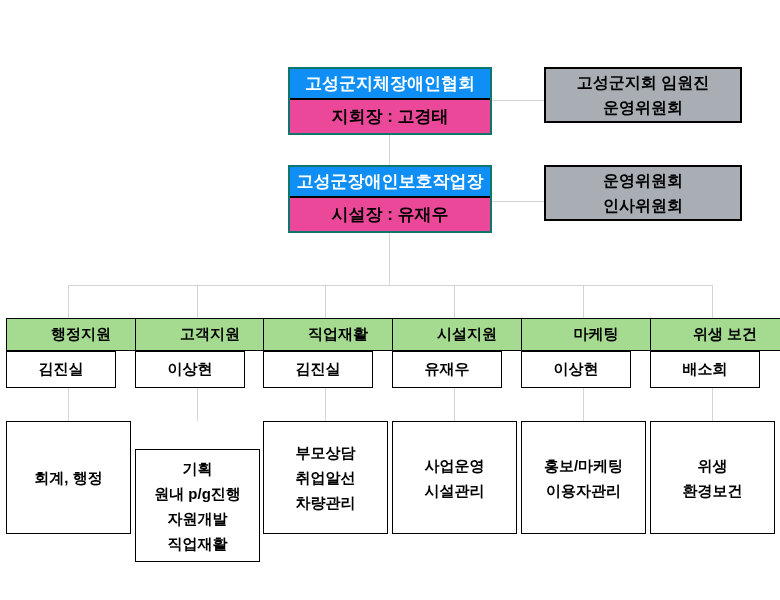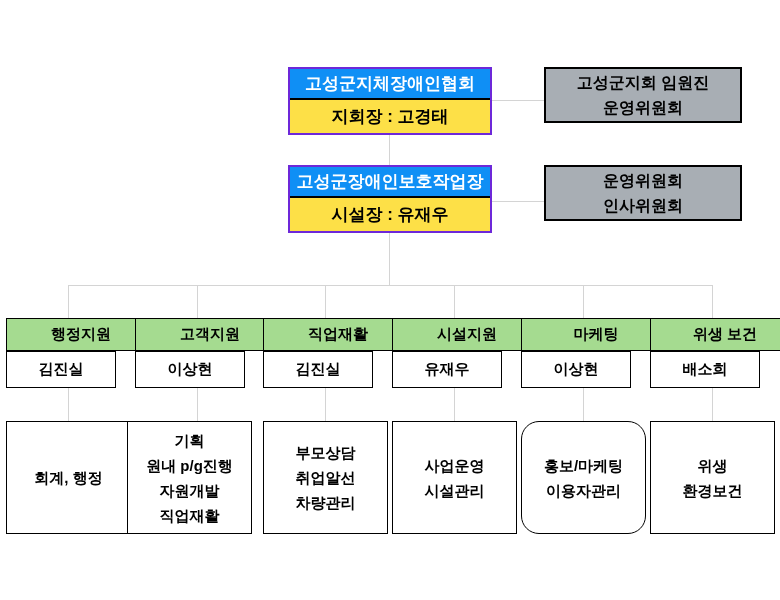--- a/index.html
+++ b/index.html
@@ -21,23 +21,23 @@
     background: var(--connector, #d4d4d4);
   }
   .conn.h { height: 1px; }
   .conn.v { width: 1px; }
 
   
   .top-box {
     position: absolute;
     width: 204px;
     height: 68px;
-    border: 2px solid #6d28d9;
-    box-sizing: border-box;
-    background: #fde047;
+    border: 2px solid #0f766e;
+    box-sizing: border-box;
+    background: #ec4899;
   }
   .top-box-header {
     height: 31px;
     box-sizing: border-box;
     border-bottom: 2px solid #000000;
     background: var(--header-blue, #0f8ff5);
     color: #ffffff;
     font-size: 17px;
     font-weight: 700;
     display: flex;
@@ -166,39 +166,39 @@
   </div>
   <div class="gray-box" style="left:544px; top:165px;">운영위원회
 인사위원회</div>
 
   <div class="dept-header" style="left:6px;">행정지원</div>
   <div class="dept-name" style="left:6px;">김진실</div>
   <div class="dept-task" style="left:6px;">회계, 행정</div>
 
   <div class="dept-header" style="left:135px;">고객지원</div>
   <div class="dept-name" style="left:135px;">이상현</div>
-  <div class="dept-task" style="left:127px;">기획
+  <div class="dept-task" style="left:135px;margin-top:28px;">기획
 원내 p/g진행
 자원개발
 직업재활</div>
 
   <div class="dept-header" style="left:263px;">직업재활</div>
   <div class="dept-name" style="left:263px;">김진실</div>
   <div class="dept-task" style="left:263px;">부모상담
 취업알선
 차량관리</div>
 
   <div class="dept-header" style="left:392px;text-align:right;">시설지원</div>
   <div class="dept-name" style="left:392px;">유재우</div>
   <div class="dept-task" style="left:392px;">사업운영
 시설관리</div>
 
   <div class="dept-header" style="left:521px;">마케팅</div>
   <div class="dept-name" style="left:521px;">이상현</div>
-  <div class="dept-task" style="left:521px;border-radius:18px;">홍보/마케팅
+  <div class="dept-task" style="left:521px;">홍보/마케팅
 이용자관리</div>
 
   <div class="dept-header" style="left:650px;">위생 보건</div>
   <div class="dept-name" style="left:650px;">배소희</div>
   <div class="dept-task" style="left:650px;">위생
 환경보건</div>
 
 </div>
 
 </body></html>

